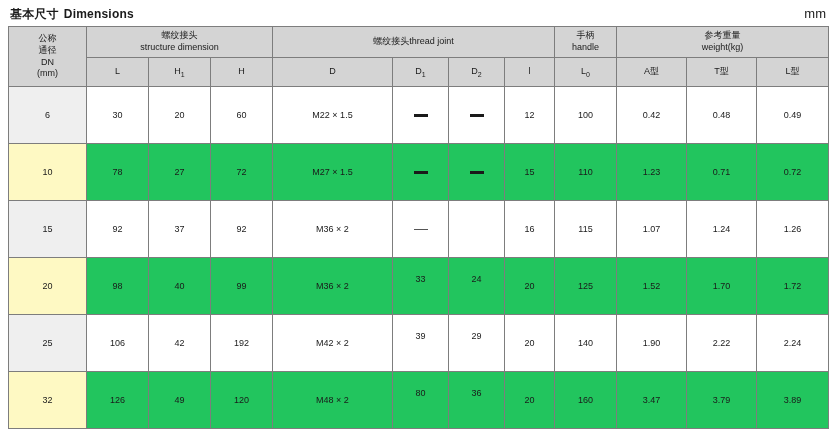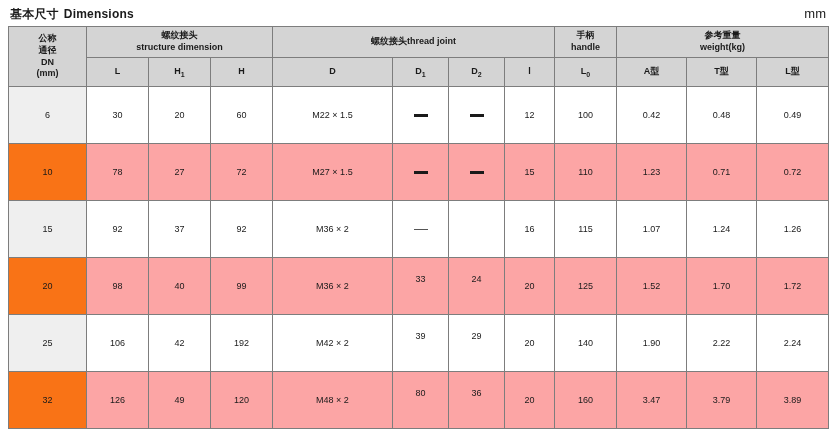--- a/index.html
+++ b/index.html
@@ -48,21 +48,21 @@
   table.dim th, table.dim td {
     border: 1px solid #7d7d7d;
     text-align: center;
     vertical-align: middle;
     font-size: 9px;
     color: #1a1a1a;
     padding: 0;
   }
   thead th {
     background: #d4d4d4;
-    font-weight: bold;
+    font-weight: normal;
     line-height: 1.25;
   }
   .hdr-top {
     height: 30px;
   }
   .hdr-sub {
     height: 28px;
   }
   .hdr-tall {
     height: 58px;
@@ -74,27 +74,27 @@
   .sub {
     font-size: 7px;
     vertical-align: sub;
     line-height: 0;
   }
   tbody td {
     height: 56px;
     background: #ffffff;
   }
   tbody tr.alt td {
-    background: #fca5a5;
+    background: #22c55e;
   }
   tbody td.firstcol {
     background: #efefef;
   }
   tbody tr.alt td.firstcol {
-    background: #f97316;
+    background: #fef9c3;
   }
   .dash {
     display: inline-block;
     width: 14px;
     height: 3px;
     background: #1a1a1a;
     vertical-align: middle;
   }
   .dash.thin {
     height: 1px;

